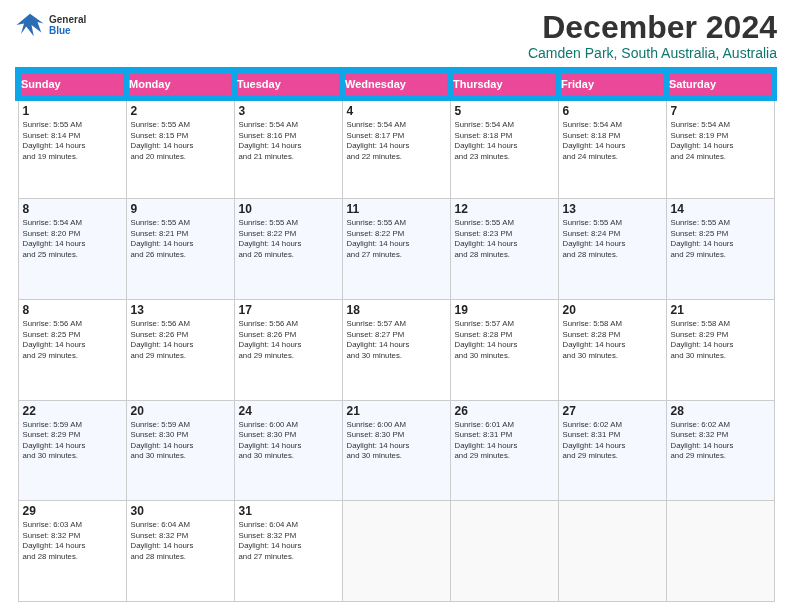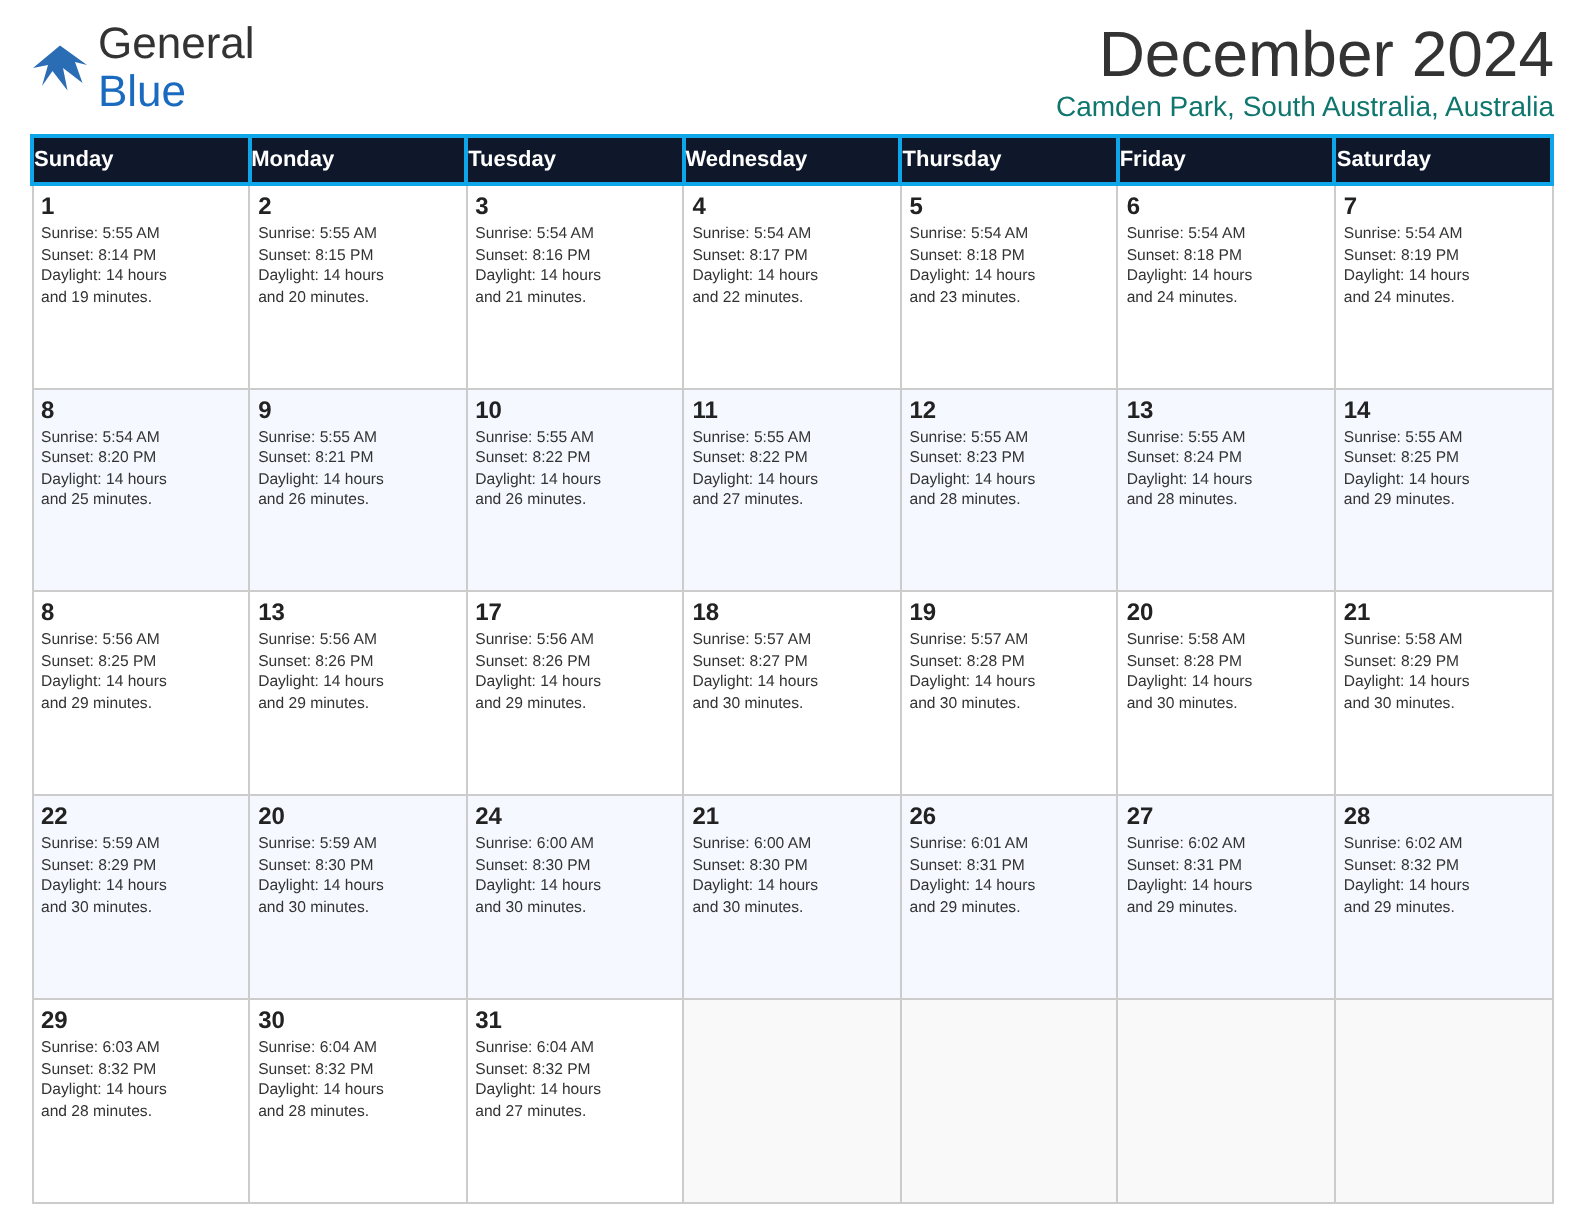--- a/index.html
+++ b/index.html
@@ -22,57 +22,57 @@
       justify-content: space-between;
       align-items: flex-start;
       margin-bottom: 6px;
     }
     .logo {
       display: flex;
       align-items: center;
       gap: 4px;
     }
     .logo-text {
-      font-size: 22px;
-      font-weight: normal;
+      font-size: 10px;
+      font-weight: bold;
       line-height: 1.1;
     }
     .logo-text .general { color: #333; }
     .logo-text .blue { color: #1a6bbf; }
     .logo-bird {
       width: 30px;
       height: 30px;
     }
     .title-block {
       text-align: right;
     }
     .month-title {
       font-size: 32px;
-      font-weight: normal;
+      font-weight: bold;
       color: #333;
       line-height: 1.1;
     }
     .location-title {
       font-size: 14px;
       color: #0f766e;
     }
     .calendar {
       flex: 1;
       border-collapse: collapse;
       width: 100%;
       font-size: 8.5px;
     }
     .calendar thead th {
-      background: #0f172a;
+      background: #ec4899;
       color: #fff;
       font-size: 11px;
       font-weight: bold;
       padding: 5px 0;
       text-align: left;
-      border: 2px solid #0ea5e9;
+      border: 6px solid #0ea5e9;
     }
     .calendar tbody td {
       border: 1px solid #ccc;
       vertical-align: top;
       padding: 3px 4px;
       width: calc(100% / 7);
       height: 88px;
       background: #fff;
     }
     .calendar tbody tr:nth-child(even) td {

